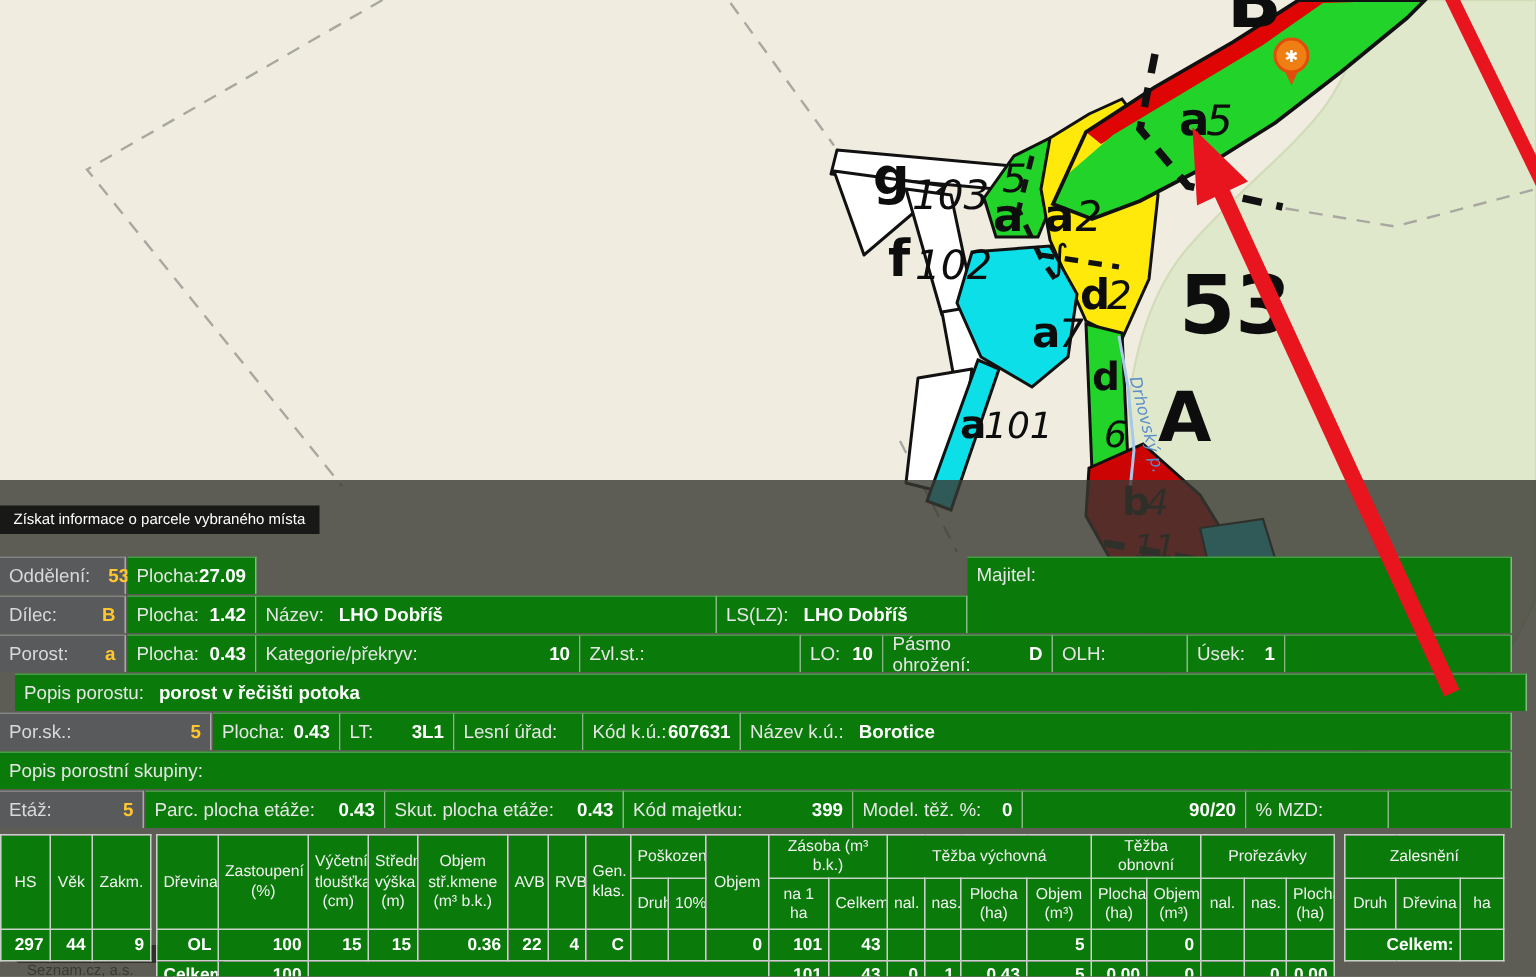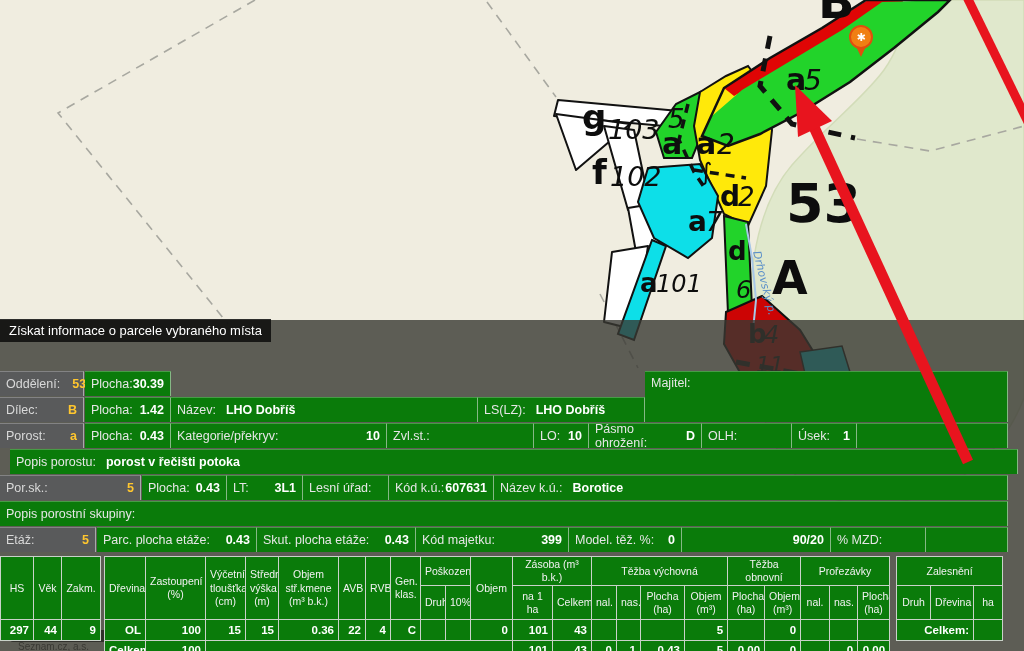--- a/index.html
+++ b/index.html
@@ -10,22 +10,22 @@
   svg{display:block}
   .map-svg{position:absolute;left:0;top:0;}
   .map-label{fill:#0d0d0d;font-family:"DejaVu Sans",sans-serif;}
   .ml-b{font-weight:bold}
   .ml-i{font-style:italic}
   .stream-label{fill:#5b8fc9;font-style:italic;font-size:11px;font-family:"DejaVu Sans",sans-serif;}
   .attr-text{fill:#3a3a35;font-size:10px;}
   
   .overlay{position:absolute;left:0;top:320px;width:1024px;height:331px;background:rgba(56,56,50,.8);}
   .tooltip{
-    position:absolute;left:0;top:319px;background:rgba(12,12,12,.85);
-    color:#fff;font-size:13px;padding:4px 9px;white-space:nowrap;
+    position:absolute;left:0;top:337px;background:rgba(12,12,12,.85);
+    color:#fff;font-size:10px;padding:4px 9px;white-space:nowrap;
   }
   
   .info{position:absolute;left:0;top:371px;width:1008px;}
   .irow{position:relative;height:25px;margin-bottom:1px;}
   .cell{
     position:absolute;top:0;height:25px;display:flex;align-items:center;
     box-sizing:border-box;padding:0 6px;font-size:12.5px;
     border-right:1px solid rgba(235,235,235,.55);border-top:1px solid rgba(255,255,255,.25);
   }
   .cell.green{background:#0a7b0a;color:#e6e6e6;}
@@ -154,21 +154,21 @@
 
   <div class="info">
 
     <div class="irow">
       <div class="cell gray" style="left:0;width:84px">
         <span>Oddělení:</span>
           <span class="val">53</span>
       </div>
       <div class="cell green" style="left:85px;width:86px">
         <span>Plocha:</span>
-          <span class="val">30.39</span>
+          <span class="val">27.09</span>
       </div>
       <div class="cell green tall vleft" style="left:645px;width:363px">
         <span>Majitel:</span>
           <span class="val"></span>
       </div>
     </div>
 
     <div class="irow">
       <div class="cell gray" style="left:0;width:84px">
         <span>Dílec:</span>

